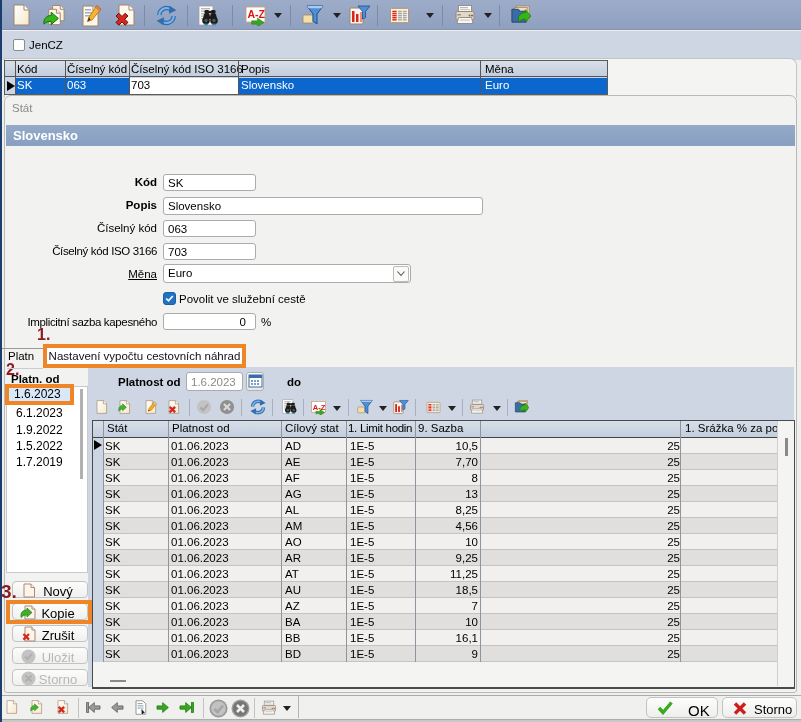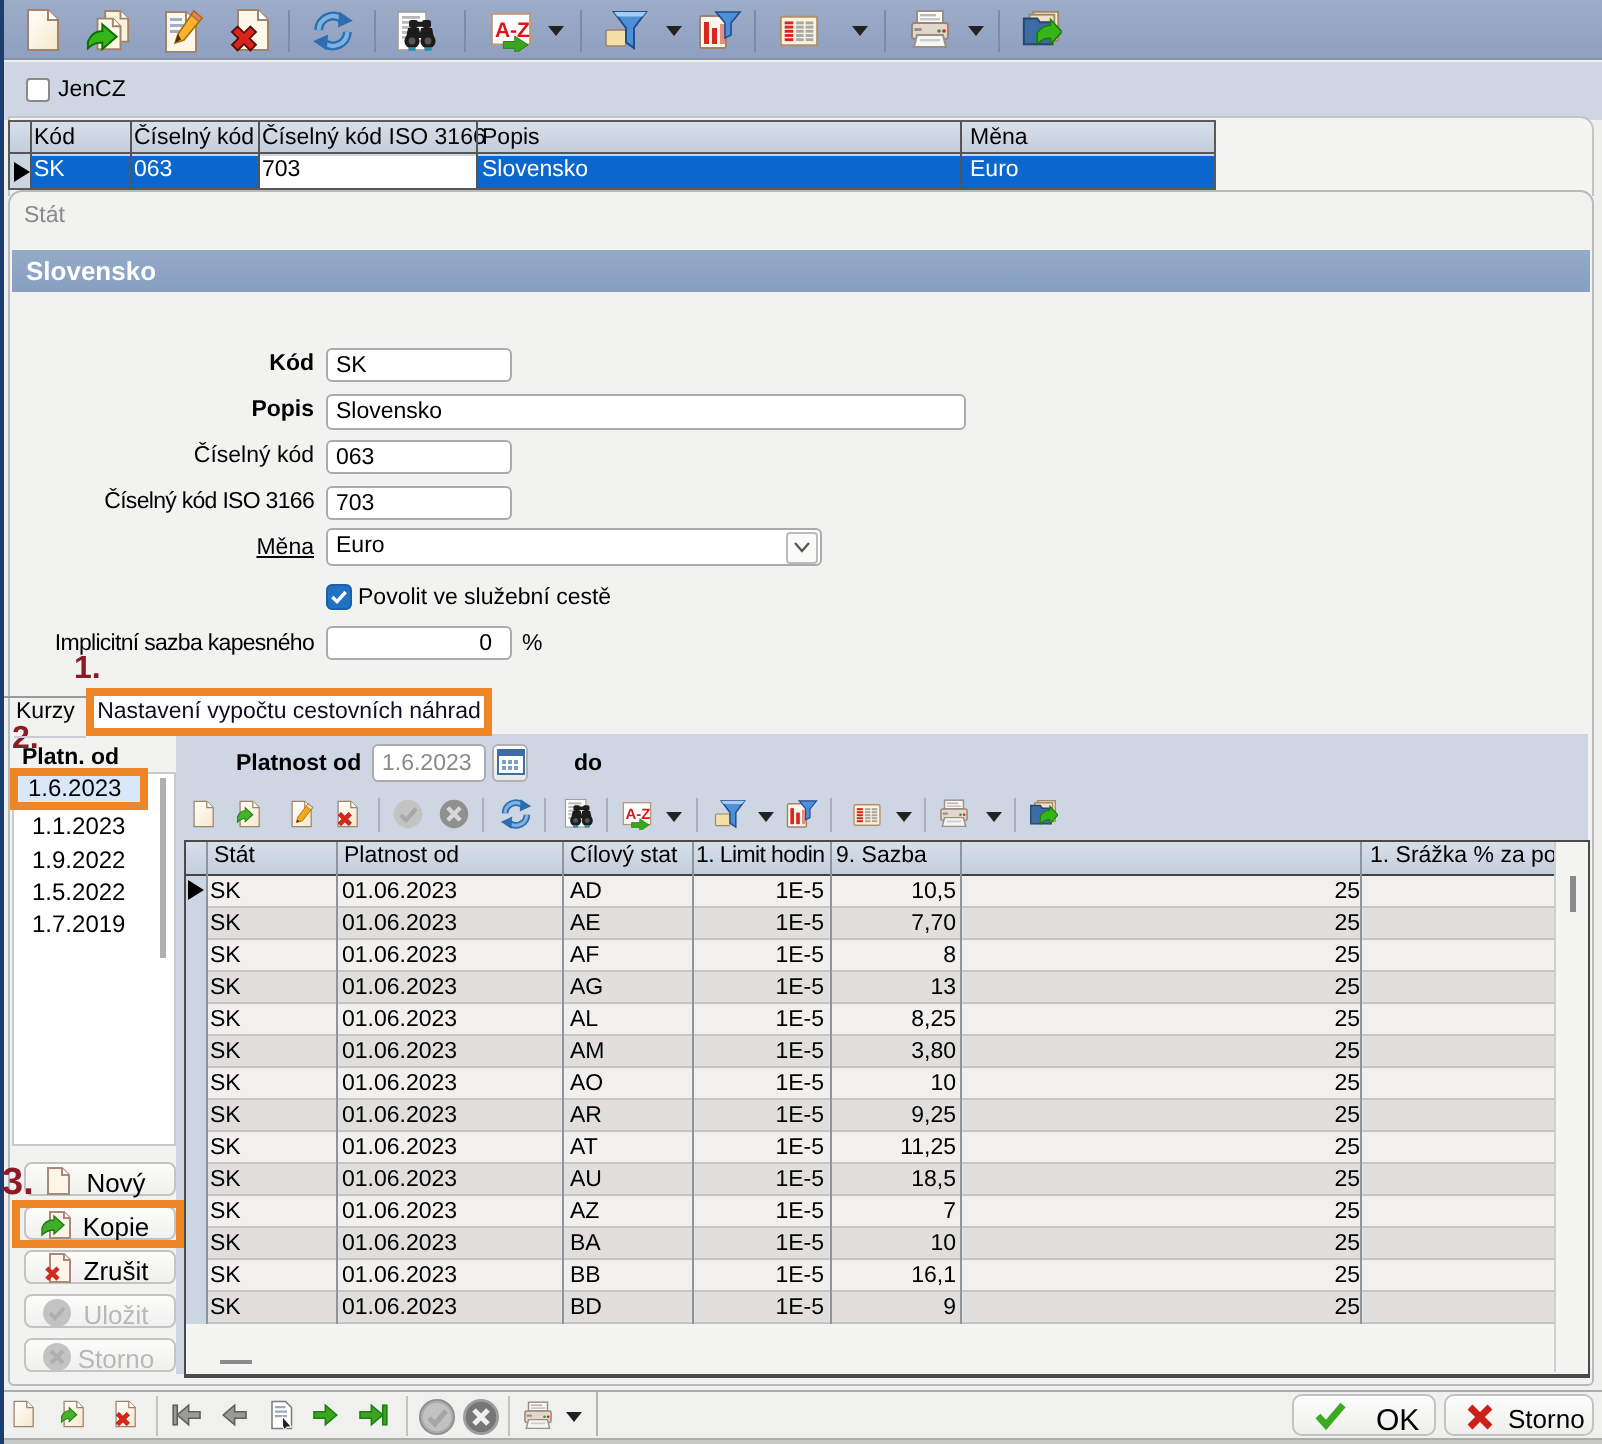--- a/index.html
+++ b/index.html
@@ -6,21 +6,21 @@
 body{font-family:"Liberation Sans",sans-serif;font-size:11.5px;color:#000;background:#eff0ee;position:relative}
 .abs{position:absolute}
 .lbl{position:absolute;white-space:nowrap}
 .inp{position:absolute;background:#fff;border:1px solid #ababab;border-radius:3px;font-family:"Liberation Sans",sans-serif;font-size:11.5px;padding:1px 4px;line-height:14px}
 .btn{background:linear-gradient(#fcfcfb,#f0f0ee);border:1px solid #c3c3c3;border-radius:4px}
 .grow{position:absolute;left:10px;width:674px;height:16px;border-bottom:1px solid #c4c4c2}
 .grow span{position:absolute;top:2px;white-space:nowrap}
 .r1{background:#f1f0ef}
 .r2{background:#e0dfde}
 .cs{left:2px}.cp{left:68px}.cc{left:182px}
-.cl{left:247px;width:62px;text-align:right}
+.cl{left:247px;width:62px;text-align:left}
 .cz{left:315px;width:60px;text-align:right}
 .cr{left:420px;width:157px;text-align:right}
 .vs{position:absolute;top:0;width:1px;height:241px;background:#8f959d}
 #bottomtb .abs{z-index:10}
 </style></head>
 <body>
 
 <div class="abs" id="toptb" style="left:0;top:0;width:801px;height:30px;background:linear-gradient(#9dacc8,#8fa0c0);border-bottom:1px solid #8793ab">
     <div class="abs" style="left:11px;top:4px;line-height:0"><svg width="20" height="22" viewBox="0 0 20 22">
         <defs>
@@ -234,26 +234,26 @@
 <div class="lbl" style="left:179px;top:293px">Povolit ve služební cestě</div>
 <div class="inp" style="left:163px;top:313px;width:93px;height:17px;text-align:right;padding-right:9px">0</div>
 <div class="lbl" style="left:261px;top:316px">%</div>
 
 <div class="lbl" style="left:37px;top:326px;color:#8d1b24;font-weight:bold;font-size:16px">1.</div>
 <div class="lbl" style="left:6px;top:361px;color:#8d1b24;font-weight:bold;font-size:16px">2.</div>
 <div class="lbl" style="left:1px;top:581px;color:#8d1b24;font-weight:bold;font-size:19px;z-index:60">3.</div>
 
 <div class="abs" style="left:2px;top:348px;width:44px;height:1px;background:#9a9a9a"></div>
 <div class="abs" style="left:7px;top:368px;width:36px;height:1px;background:#c9ccd4"></div>
-<div class="lbl" style="left:8px;top:350px">Kurzy</div>
+<div class="lbl" style="left:8px;top:350px">Platn</div>
 <div class="abs" style="left:43px;top:344px;width:203px;height:24px;border:4px solid #ee8527;background:#fff;z-index:20;text-align:center;line-height:16px;color:#10101e;white-space:nowrap">Nastavení vypočtu cestovních náhrad</div>
 
 <div class="lbl" style="left:11px;top:373px;font-weight:bold">Platn. od</div>
 <div class="abs" id="listbox" style="left:6px;top:386px;width:82px;height:187px;background:#fff;border:1px solid #c9c9c9;font-size:12px">
- <div class="lbl" style="left:9px;top:19px">1.1.2023</div>
+ <div class="lbl" style="left:9px;top:19px">6.1.2023</div>
  <div class="lbl" style="left:9px;top:36px">1.9.2022</div>
  <div class="lbl" style="left:9px;top:52px">1.5.2022</div>
  <div class="lbl" style="left:9px;top:68px">1.7.2019</div>
  <div class="abs" style="left:73px;top:2px;width:3px;height:90px;background:#b0b0b0"></div>
 </div>
 <div class="abs" style="left:5px;top:384px;width:69px;height:21px;border:4px solid #ee8527;background:#d8e8f8;z-index:20;line-height:13px;padding-left:5px;font-size:12px">1.6.2023</div>
 
 <div class="abs btn" style="left:12px;top:581px;width:76px;height:17px">
  <svg class="abs" style="left:9px;top:1px" width="14" height="15" viewBox="0 0 14 15">
       <path d="M2 1 h7 l3.5 3.5 V14 H2 Z" fill="#fdf6e8" stroke="#a8897a"></path>
@@ -528,21 +528,21 @@
       <span class="cc">AL</span>
       <span class="cl">1E-5</span>
       <span class="cz">8,25</span>
       <span class="cr">25</span>
     </div>
  <div class="grow r2" style="top:97px">
       <span class="cs">SK</span>
       <span class="cp">01.06.2023</span>
       <span class="cc">AM</span>
       <span class="cl">1E-5</span>
-      <span class="cz">3,80</span>
+      <span class="cz">4,56</span>
       <span class="cr">25</span>
     </div>
  <div class="grow r1" style="top:113px">
       <span class="cs">SK</span>
       <span class="cp">01.06.2023</span>
       <span class="cc">AO</span>
       <span class="cl">1E-5</span>
       <span class="cz">10</span>
       <span class="cr">25</span>
     </div>

